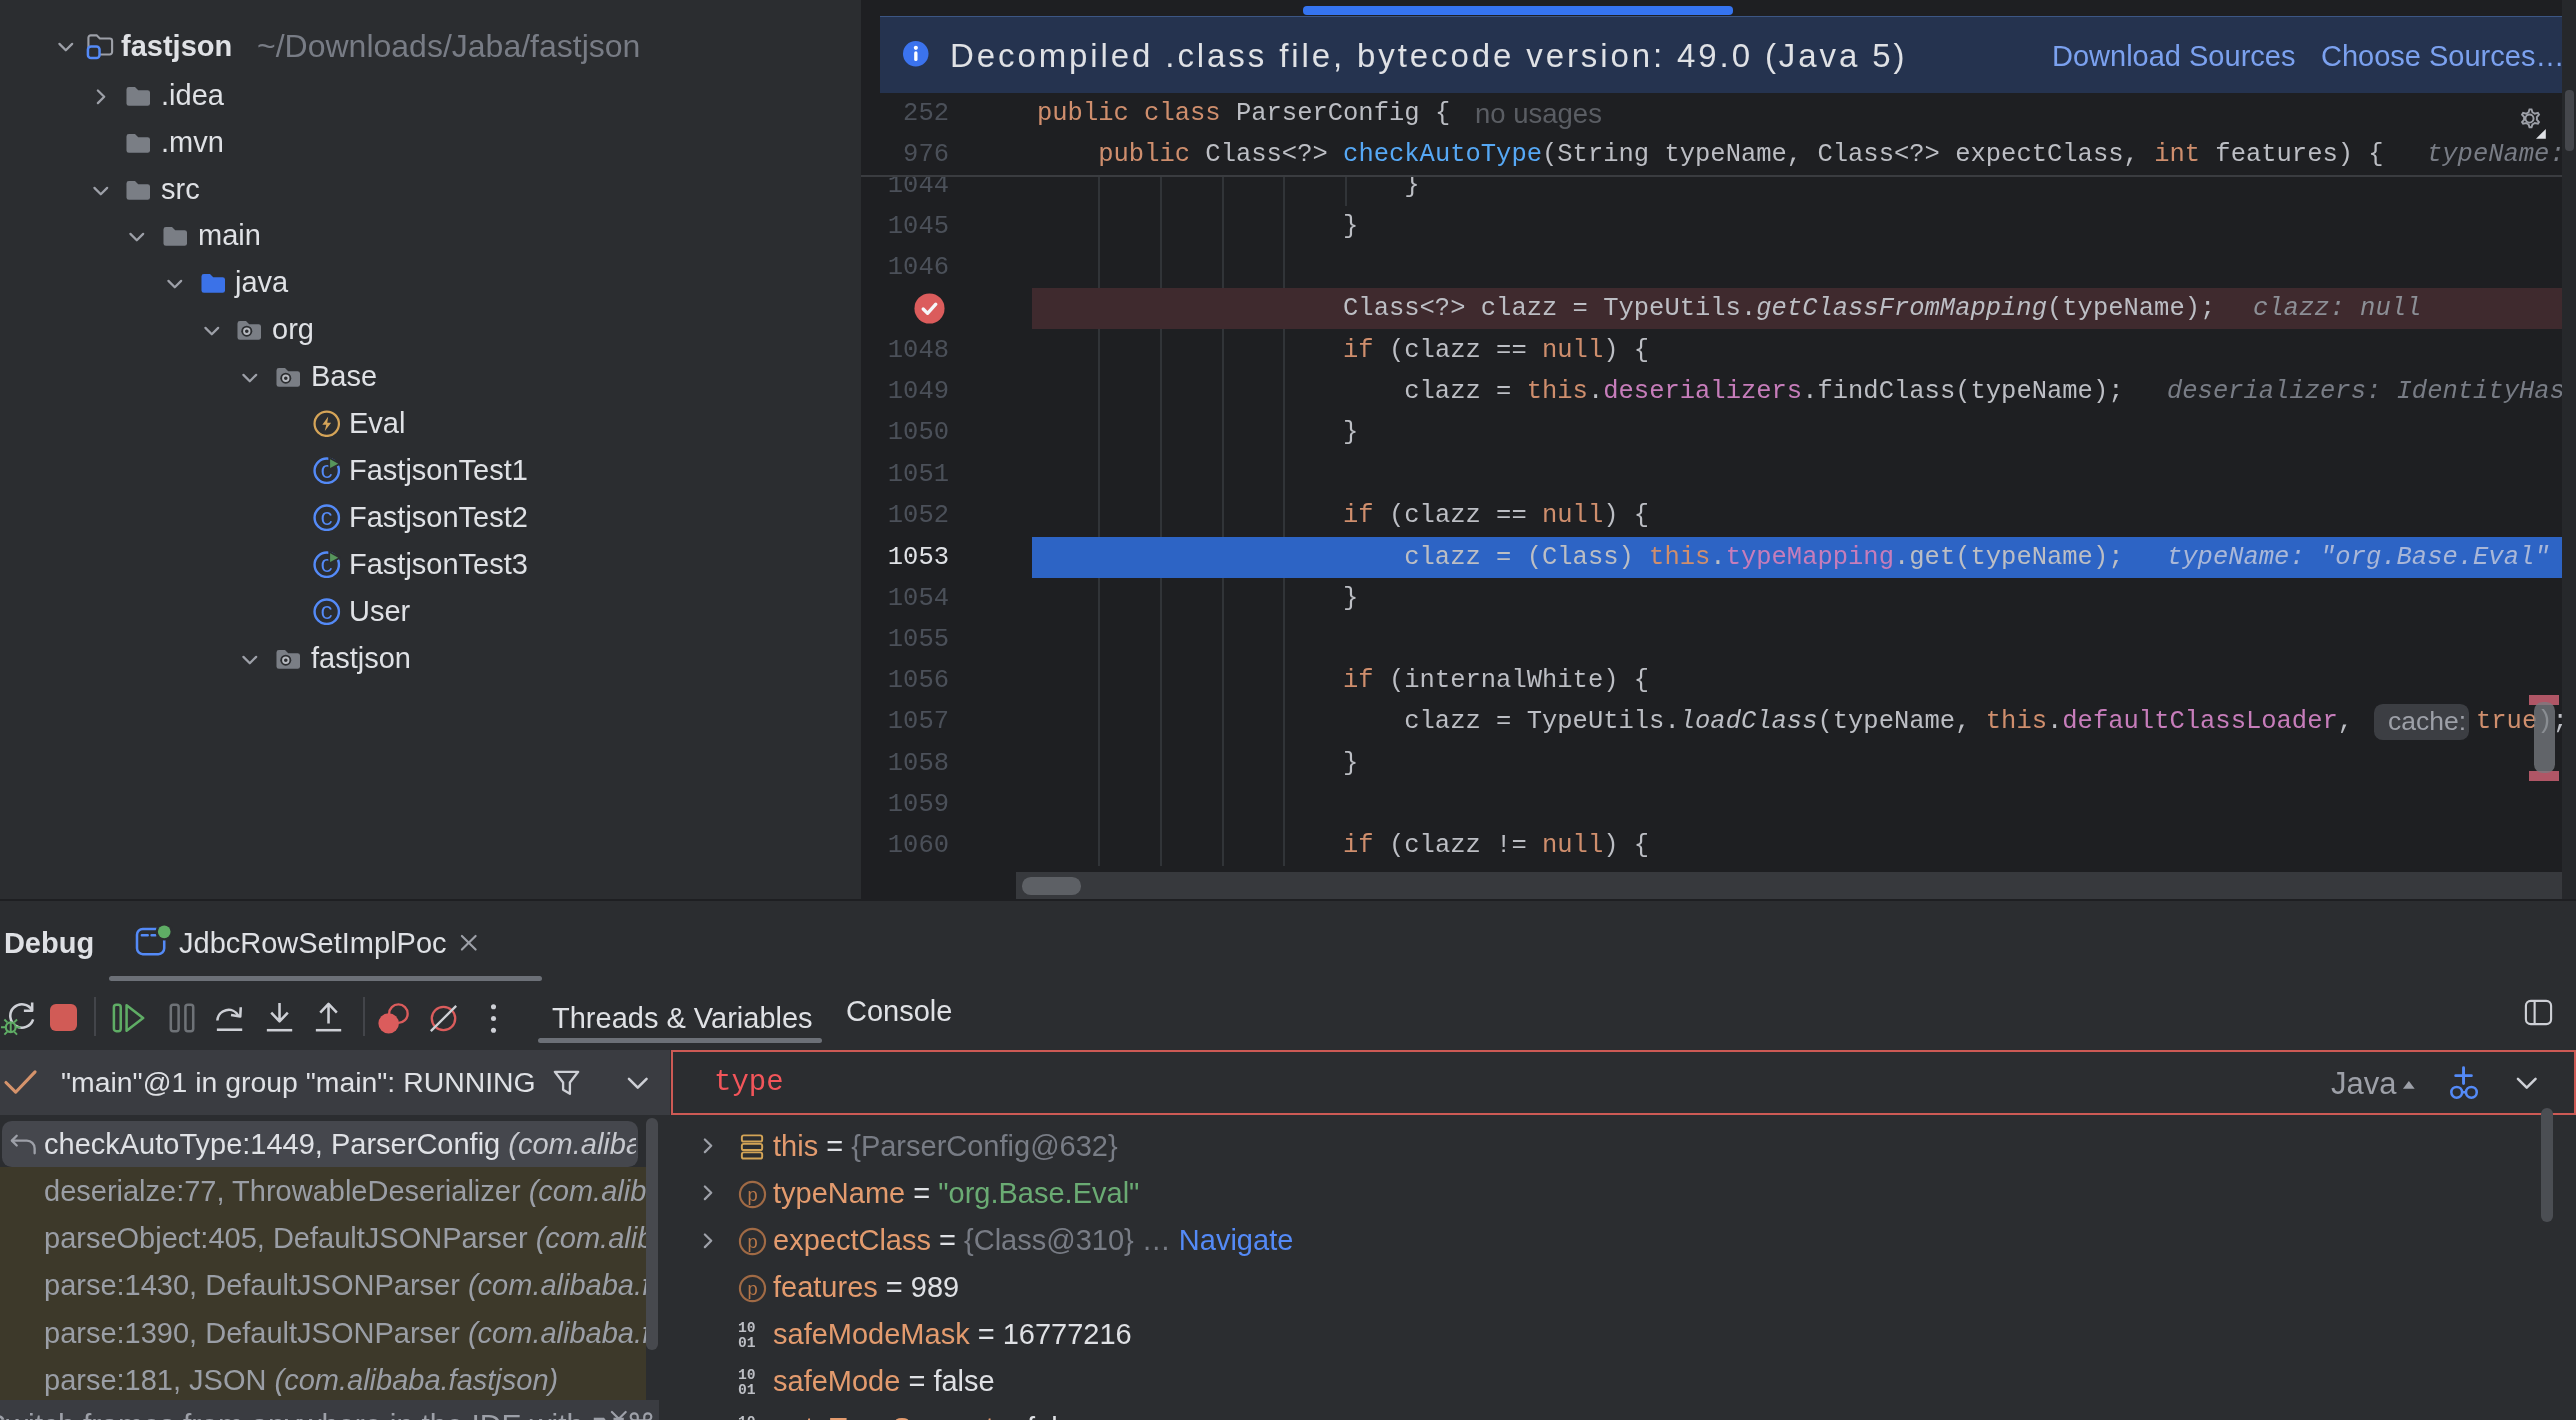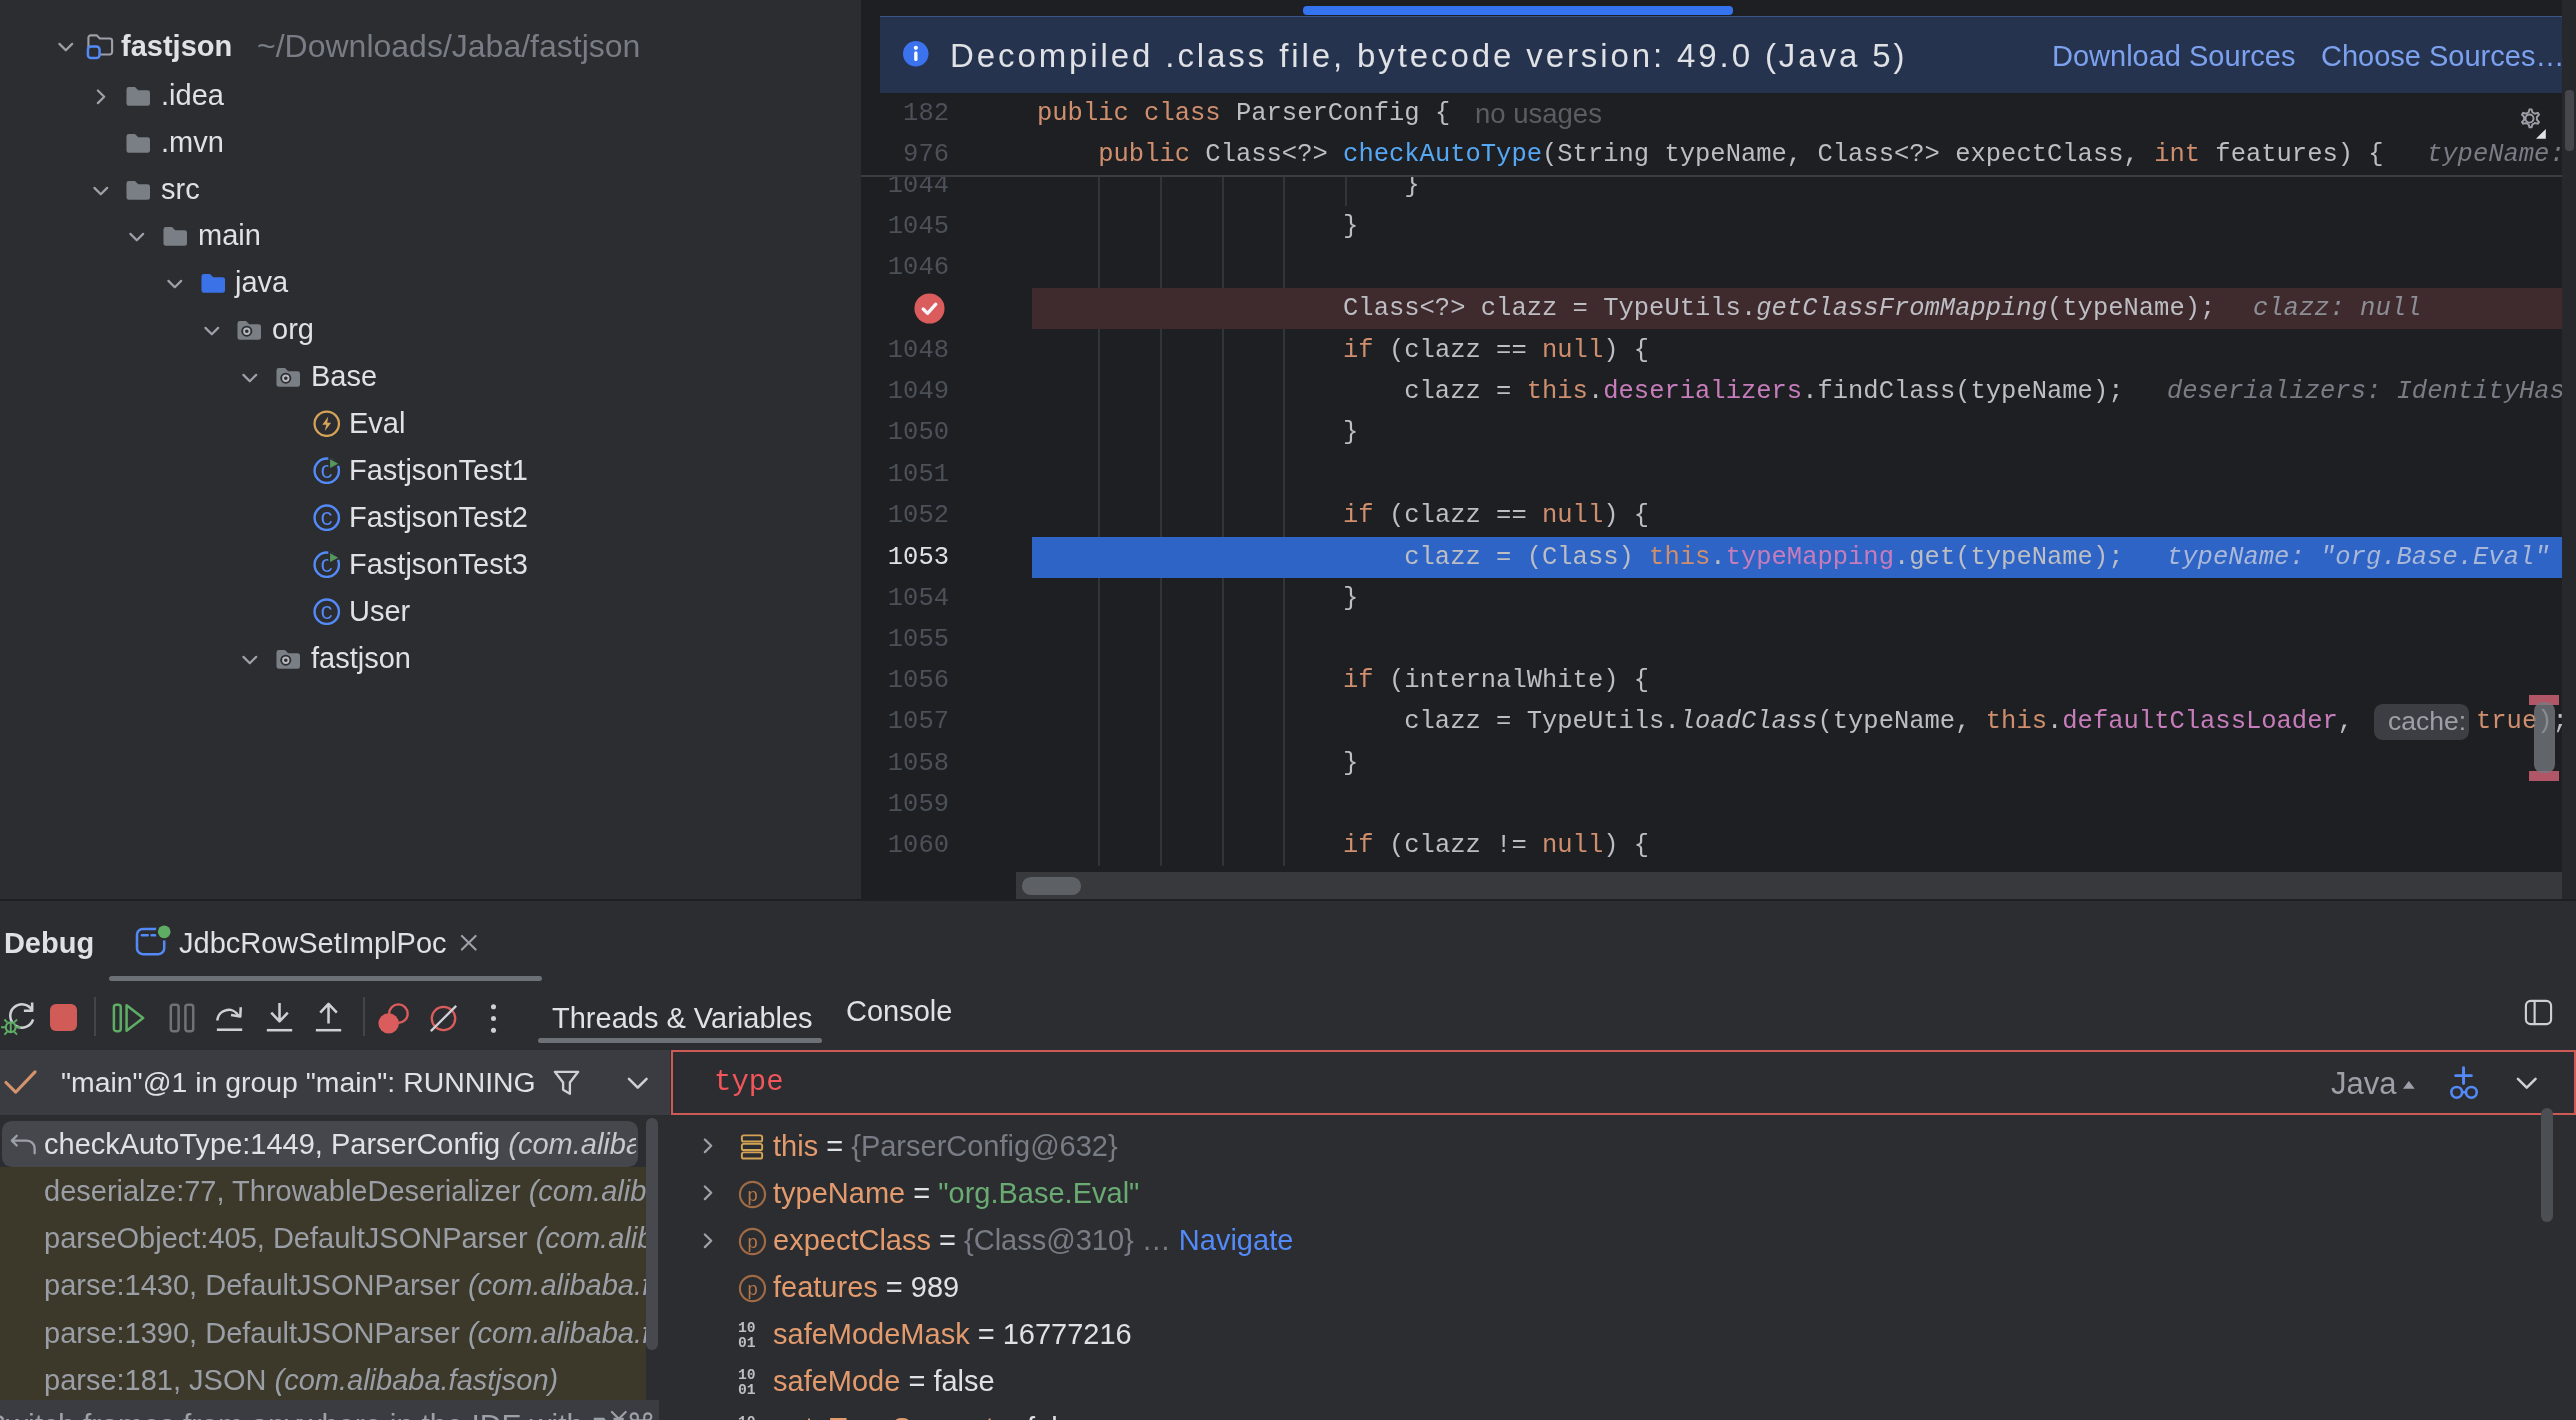--- a/index.html
+++ b/index.html
@@ -200,21 +200,21 @@
   <div class="cl" style="top:578px;">                    }</div>
   <div class="cl" style="top:660px;">                    <span class="kw">if</span> (internalWhite) {</div>
   <div class="cl" style="top:701px;">                        clazz = TypeUtils.<span class="stm">loadClass</span>(typeName, <span class="kw">this</span>.<span class="fld">defaultClassLoader</span>,</div>
   <div class="abs" style="left:1513px;top:704px;width:95px;height:36px;border-radius:8.8px;background:#3c3e43;"></div>
   <div class="abs" style="left:1527px;top:701px;font-size:26.5px;line-height:41px;color:#9da0a8;">cache:</div>
   <div class="cl" style="left:1615px;top:701px;"><span class="kw">true</span>);</div>
   <div class="cl" style="top:743px;">                    }</div>
   <div class="cl" style="top:825px;">                    <span class="kw">if</span> (clazz != <span class="kw">null</span>) {</div>
 
   <div class="abs" style="left:0;top:93px;width:1701px;height:82px;background:#1e1f22;border-bottom:2px solid #3a3c40;">
-    <div class="ln" style="top:0px;">182</div>
+    <div class="ln" style="top:0px;">252</div>
     <div class="cl" style="top:0px;"><span class="kw">public class</span> ParserConfig {</div>
     <div class="abs" style="left:614px;top:0px;font-size:27.5px;line-height:41px;color:#5a5d63;">no usages</div>
     <div class="ln" style="top:41px;">976</div>
     <div class="cl" style="top:41px;">    <span class="kw">public</span> Class&lt;?&gt; <span class="mth">checkAutoType</span>(String typeName, Class&lt;?&gt; expectClass, <span class="kw">int</span> features) {</div>
     <div class="abs inl" style="left:1566px;top:41px;font:italic 25.5px 'Liberation Mono',monospace;line-height:41px;">typeName: "org.</div>
     <svg class="abs" style="left:1654px;top:11.8px" width="29" height="29" viewBox="0 0 30 30">
           <path d="M15 4.5 l2.1 0 1 3.1 a8.3 8.3 0 0 1 2.4 1.4 l3.2 -0.8 1.1 1.8 -2.2 2.4 a8.6 8.6 0 0 1 0 2.8 l2.2 2.4 -1.1 1.8 -3.2 -0.8 a8.3 8.3 0 0 1 -2.4 1.4 l-1 3.1 -2.1 0 -1 -3.1 a8.3 8.3 0 0 1 -2.4 -1.4 l-3.2 0.8 -1.1 -1.8 2.2 -2.4 a8.6 8.6 0 0 1 0 -2.8 l-2.2 -2.4 1.1 -1.8 3.2 0.8 a8.3 8.3 0 0 1 2.4 -1.4 z" fill="none" stroke="#9da0a8" stroke-width="2"></path>
           <circle cx="15" cy="14" r="4.2" fill="none" stroke="#9da0a8" stroke-width="2"></circle>
         </svg>
     <svg class="abs" style="left:1674px;top:35px" width="11.8" height="11.8" viewBox="0 0 12 12">

